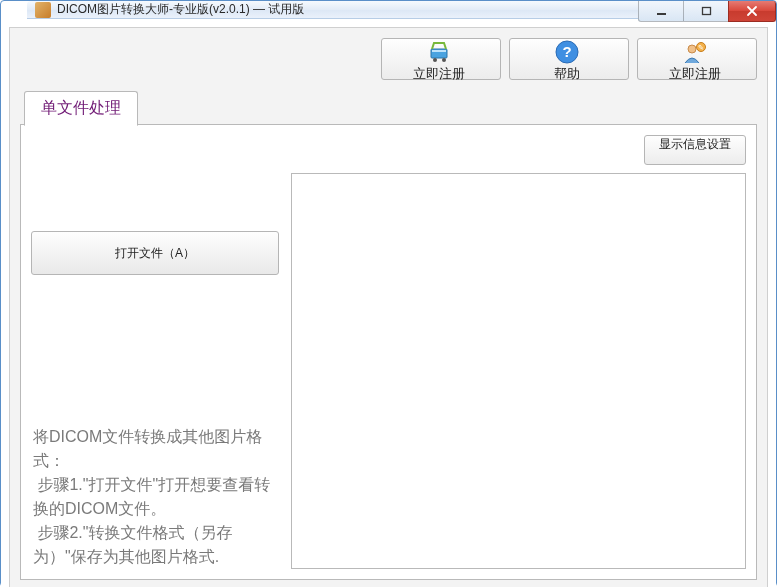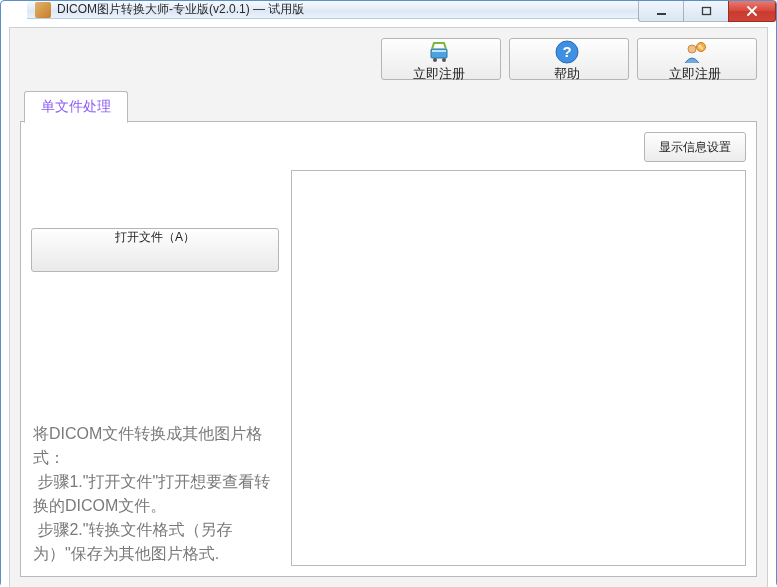--- a/index.html
+++ b/index.html
@@ -121,22 +121,22 @@
     align-items: flex-end;
     position: relative;
     margin-bottom: -1px;
     padding-left: 4px;
   }
   .tab {
     padding: 6px 16px 6px 16px;
     border: 1px solid #b9b9b9;
     border-bottom: none;
     background: #f3f3f3;
-    color: #8b5cf6;
-    font-size: 14px;
+    color: #701a75;
+    font-size: 16px;
     border-top-left-radius: 3px;
     border-top-right-radius: 3px;
     margin-right: 0px;
     cursor: pointer;
     position: relative;
     top: 1px;
   }
   .tab.active {
     background: #fff;
     border-bottom: 1px solid #fff;
@@ -161,21 +161,21 @@
     border: 0;
     position: relative;
   }
   .leftpanel .spacer-top { height: 96px; }
   .bigbtn {
     height: 44px;
     border: 1px solid #b5b5b5;
     border-radius: 3px;
     background: linear-gradient(to bottom,#fefefe,#e9e9e9);
     display: flex;
-    align-items: flex-start;
+    align-items: center;
     justify-content: center;
     font-size: 12px;
     color: #222;
     cursor: pointer;
     margin-bottom: 12px;
   }
 
   .hint {
     margin-top: auto;
     font-size: 16px;
@@ -196,21 +196,21 @@
     justify-content: flex-end;
     margin-bottom: 8px;
   }
   .settingsbtn {
     height: 30px;
     padding: 0 14px;
     border: 1px solid #b5b5b5;
     border-radius: 3px;
     background: linear-gradient(to bottom,#fefefe,#ececec);
     display: flex;
-    align-items: center;
+    align-items: flex-start;
     font-size: 12px;
     color: #222;
     cursor: pointer;
   }
   .preview {
     flex: 1;
     border: 1px solid #b9b9b9;
     background: #fff;
   }
 </style>

